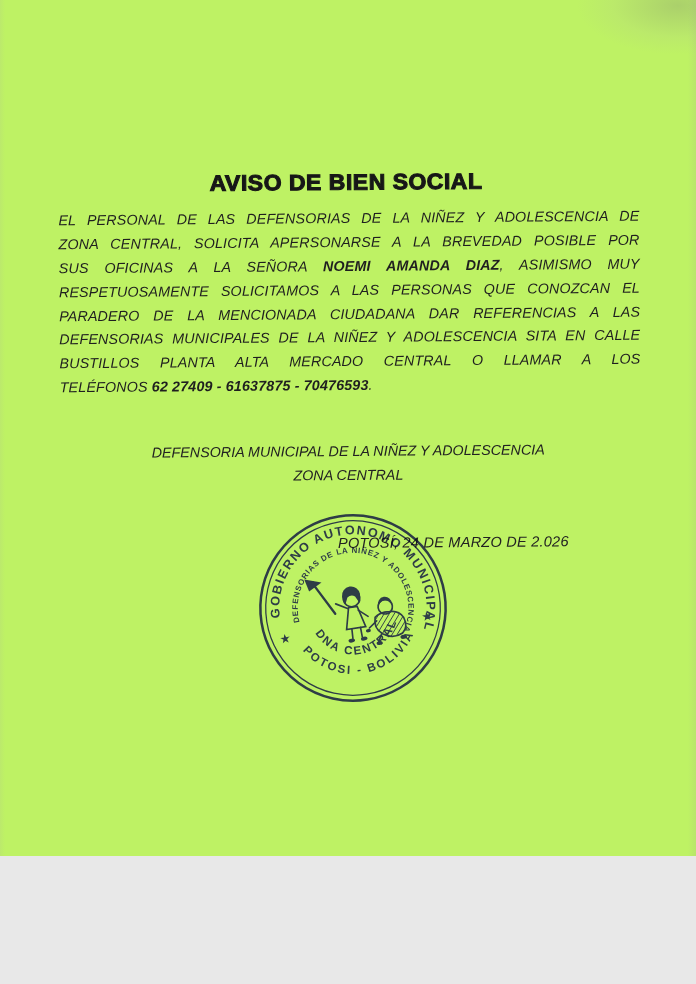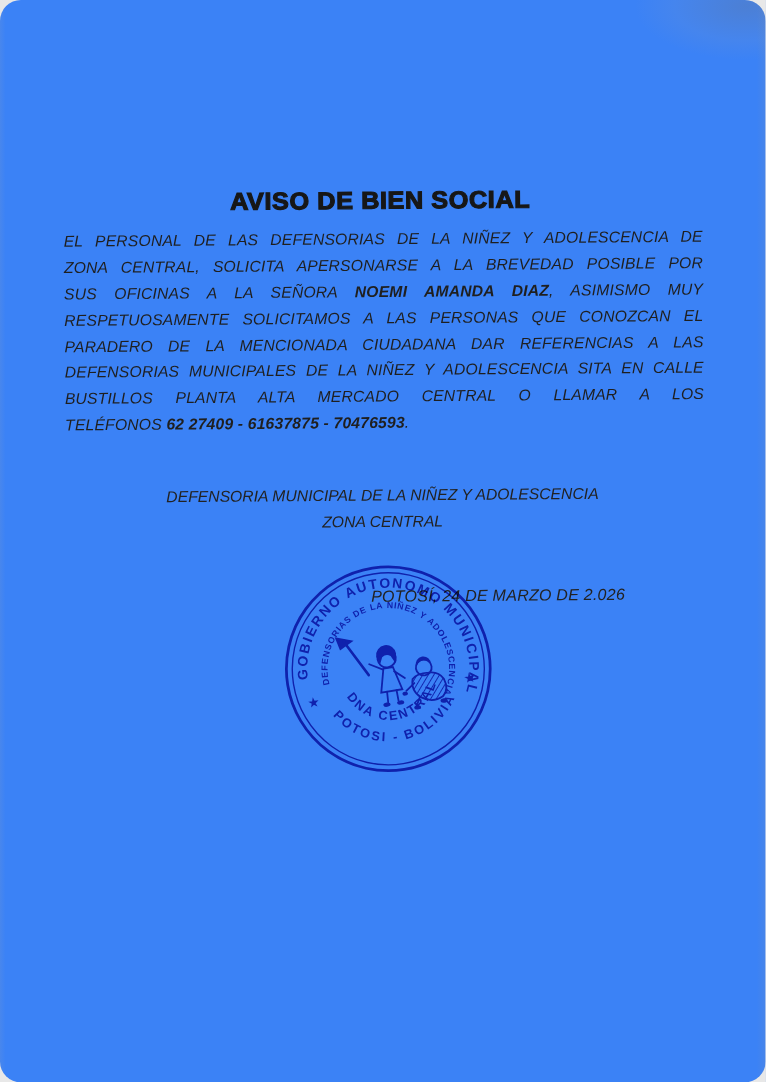--- a/index.html
+++ b/index.html
@@ -1,23 +1,22 @@
 <!DOCTYPE html>
 <html style="--ink: #2e31ad;"><head>
 <meta charset="utf-8">
 <style>
   html,body{margin:0;padding:0;background:#e8e8e8;}
   .page{
     position:relative;
-    width:696px;height:984px;
-    background:#3b82f6;
+    width:696px;height:856px;
+    background:#bef264;
     overflow:hidden;
     font-family:"Liberation Sans", sans-serif;
     color:#1b1b1b;
-    border-radius:19px;
   }
   
   .smudge-tr{
     position:absolute;top:0;right:0;width:120px;height:55px;
     background:radial-gradient(ellipse at 85% 10%, rgba(120,120,125,.28), rgba(160,160,165,.10) 45%, transparent 70%);
     pointer-events:none;
   }
   .edge-right{
     position:absolute;top:0;right:0;width:8px;height:100%;
     background:linear-gradient(to left, rgba(150,150,150,.14), transparent);

